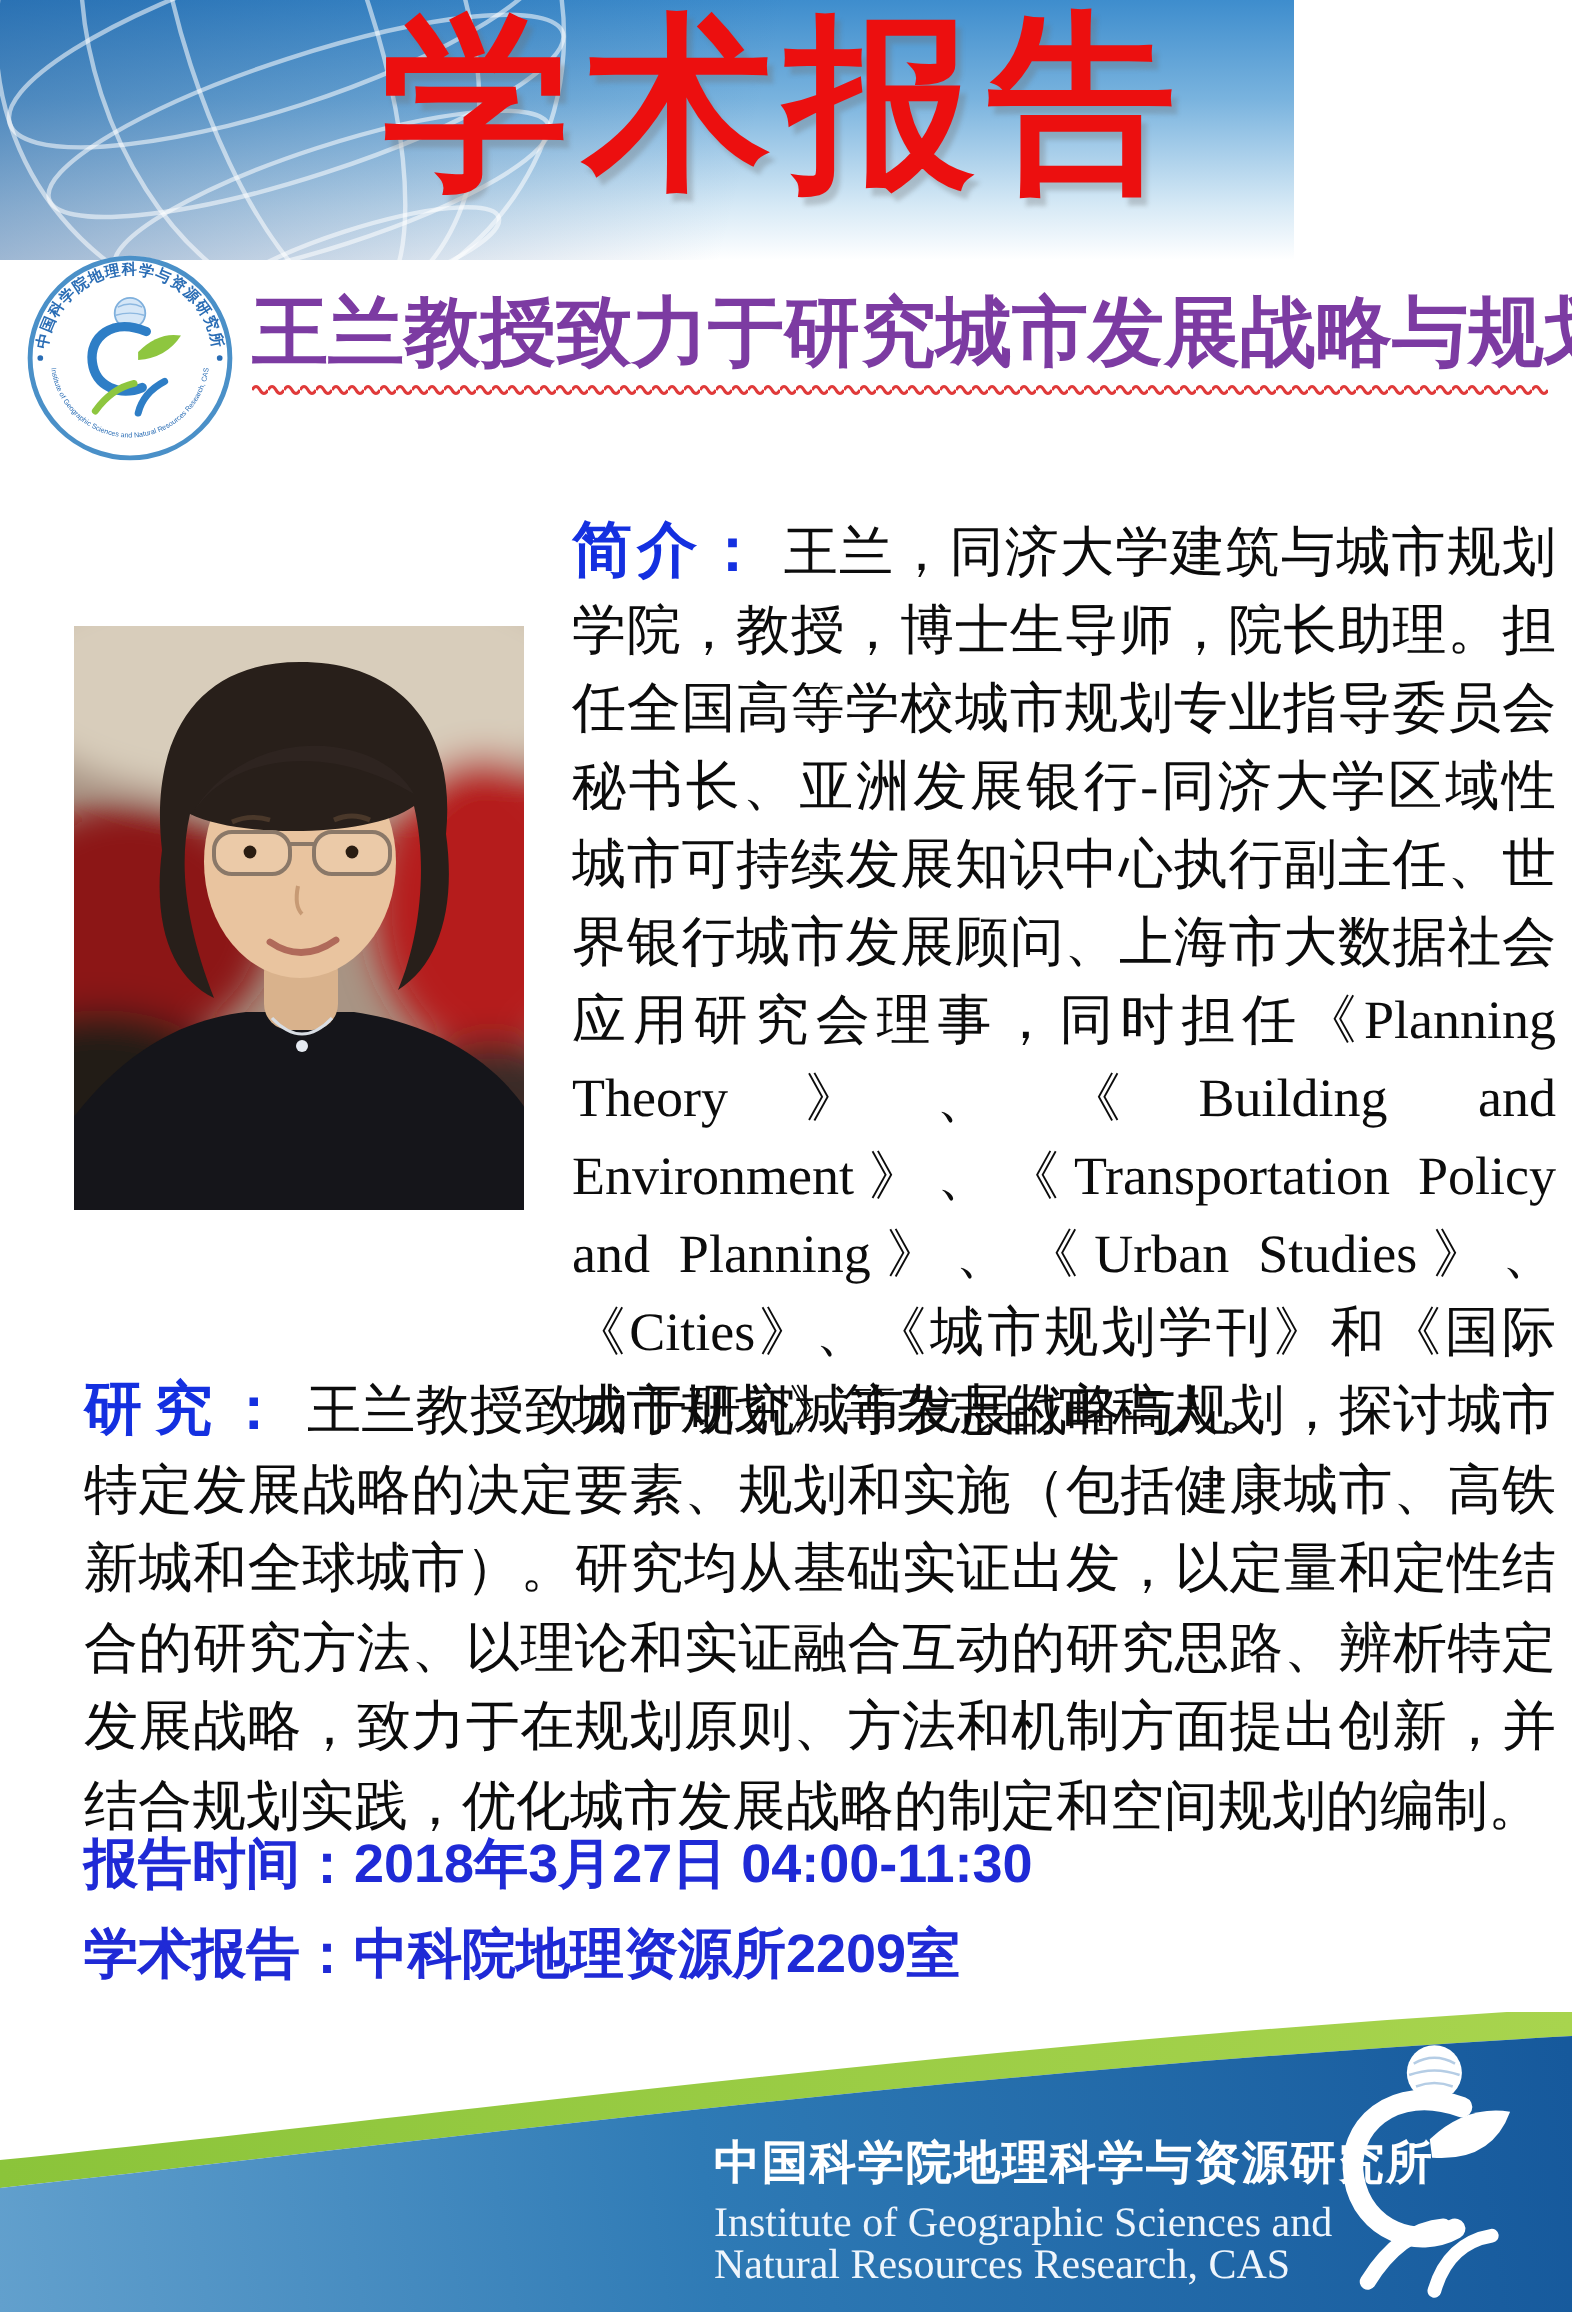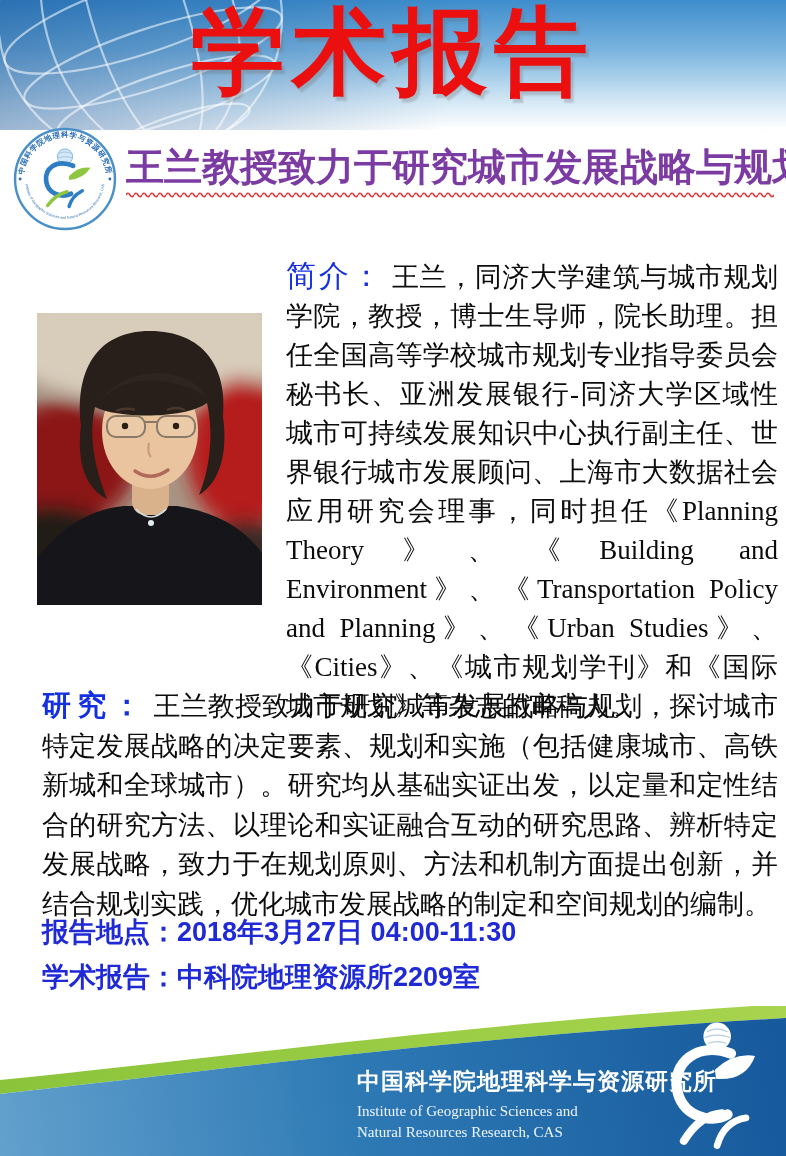--- a/index.html
+++ b/index.html
@@ -1,20 +1,20 @@
 <!DOCTYPE html>
 <html><head>
 <meta charset="utf-8">
 <style>
   html,body { margin:0; padding:0; background:#888; }
   .page { position:relative; width:786px; height:1156px; margin:0 auto; background:#ffffff;
           overflow:hidden; font-family:"Liberation Sans", sans-serif; }
 
   
-  .header { position:absolute; top:0; left:0; width:786px; height:130px;
+  .header { position:absolute; top:0; left:0; width:647px; height:130px;
             background:
               linear-gradient(105deg, rgba(18,80,148,0.45) 0%, rgba(255,255,255,0) 58%),
               linear-gradient(180deg, #3e8dcd 0%, #79b3de 38%, #d8eaf6 80%, #ffffff 100%); }
   .globe { position:absolute; top:0; left:0; }
   .main-title { position:absolute; top:0; left:0; width:786px; text-align:center;
                 font-size:94px; line-height:104px; font-weight:bold; color:#ec0f0f;
                 letter-spacing:7px; text-shadow:3px 4px 2px rgba(110,110,110,0.30); }
 
   
   .badge { position:absolute; top:126px; left:12px; width:106px; height:106px; }
@@ -31,40 +31,40 @@
   .speaker-label { color:#2121dd; margin-right:16px; }
   .speaker-name  { color:#1d2a5e; }
 
   
   .photo { position:absolute; top:313px; left:37px; width:225px; height:292px; overflow:hidden; }
 
   
   .intro { position:absolute; top:256px; left:286px; width:492px; font-size:27px;
            line-height:39px; color:#0c0c0c; text-align:justify;
            font-family:"Liberation Serif", serif; }
-  .intro-heading { color:#1430e0; font-weight:normal; font-size:30px; letter-spacing:2px;
+  .intro-heading { color:#1430e0; font-weight:bold; font-size:30px; letter-spacing:2px;
                    margin-right:8px; font-family:"Liberation Sans", sans-serif; }
 
   
   .research { position:absolute; top:686px; left:42px; width:736px; font-size:27px;
               line-height:39.5px; color:#0c0c0c; text-align:justify; }
   .research-heading { color:#1430e0; font-weight:bold; font-size:29px; letter-spacing:6px;
                       margin-right:6px; }
 
   
   .details { position:absolute; top:910px; left:42px; font-size:27px; font-weight:bold;
              color:#1f2ad6; line-height:45px; white-space:nowrap; }
 
   
   .footer { position:absolute; top:1006px; left:0; width:786px; height:150px; }
   .footer-wave { position:absolute; top:0; left:0; }
   .footer-text { position:absolute; left:357px; top:60px; color:#ffffff; }
   .footer-cn { font-family:"Liberation Serif", serif; font-weight:bold; font-size:23px;
                letter-spacing:1px; }
-  .footer-en { font-family:"Liberation Serif", serif; font-size:15px; line-height:21px;
+  .footer-en { font-family:"Liberation Serif", serif; font-size:21px; line-height:21px;
                margin-top:4px; color:#eef5fc; }
   .footer-logo { position:absolute; left:650px; top:12px; width:116px; height:132px; }
 </style>
 </head>
 <body>
 
 <div class="page">
 
   <div class="header">
     <svg class="globe" width="300" height="168" viewBox="0 0 300 168">
@@ -154,21 +154,21 @@
 
   <div class="intro">
     <span class="intro-heading">简介：</span><span>王兰，同济大学建筑与城市规划学院，教授，博士生导师，院长助理。担任全国高等学校城市规划专业指导委员会秘书长、亚洲发展银行-同济大学区域性城市可持续发展知识中心执行副主任、世界银行城市发展顾问、上海市大数据社会应用研究会理事，同时担任《Planning Theory》、《Building and Environment》、《Transportation Policy and Planning》、《Urban Studies》、《Cities》、《城市规划学刊》和《国际城市规划》等杂志的审稿人。</span>
   </div>
 
   <div class="research">
     <span class="research-heading">研究：</span><span>王兰教授致力于研究城市发展战略与规划，探讨城市特定发展战略的决定要素、规划和实施（包括健康城市、高铁新城和全球城市）。研究均从基础实证出发，以定量和定性结合的研究方法、以理论和实证融合互动的研究思路、辨析特定发展战略，致力于在规划原则、方法和机制方面提出创新，并结合规划实践，优化城市发展战略的制定和空间规划的编制。</span>
   </div>
 
   <div class="details">
-    <div><span>报告地点：</span><span>2018年3月27日 04:00-11:30</span></div>
+    <div><span>报告时间：</span><span>2018年3月27日 04:00-11:30</span></div>
     <div><span>学术报告：</span><span>中科院地理资源所2209室</span></div>
   </div>
 
   <div class="footer">
     <svg class="footer-wave" width="786" height="150" viewBox="0 0 786 150">
       <defs>
         <linearGradient id="gGreen" x1="0" y1="0" x2="786" y2="0" gradientUnits="userSpaceOnUse">
           <stop offset="0" stop-color="#8bc43a"></stop>
             <stop offset="1" stop-color="#a8d44e"></stop>
         </linearGradient>

